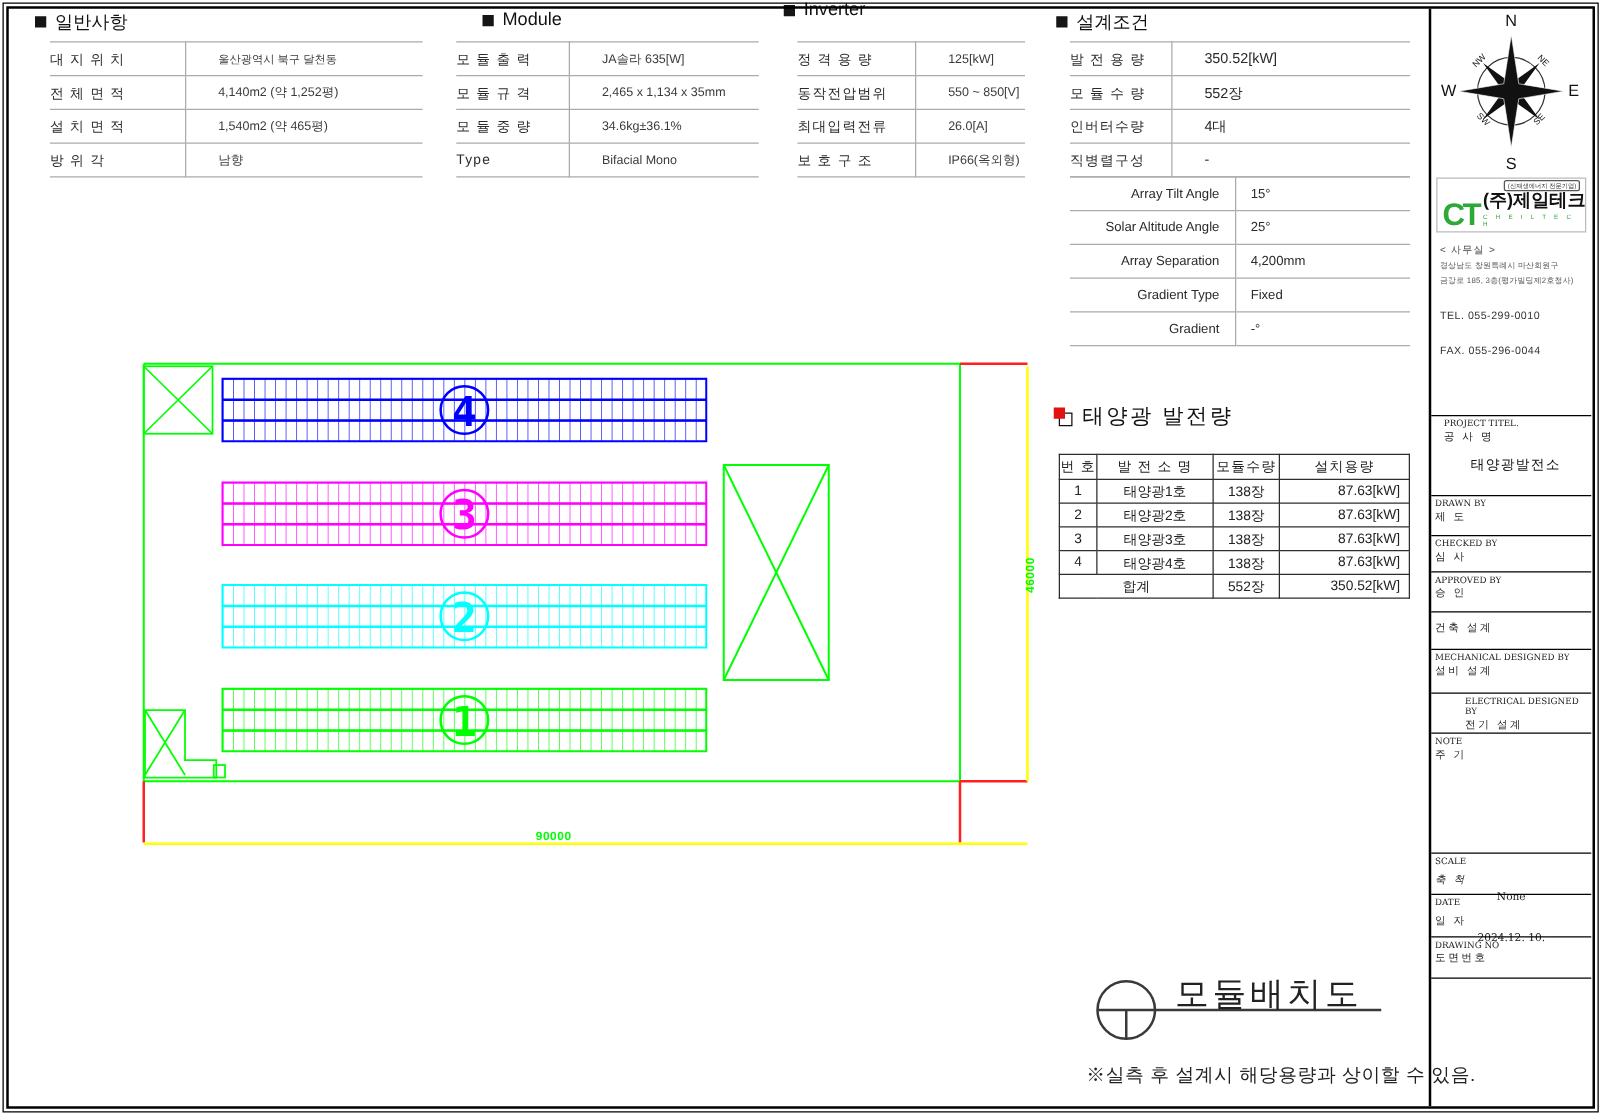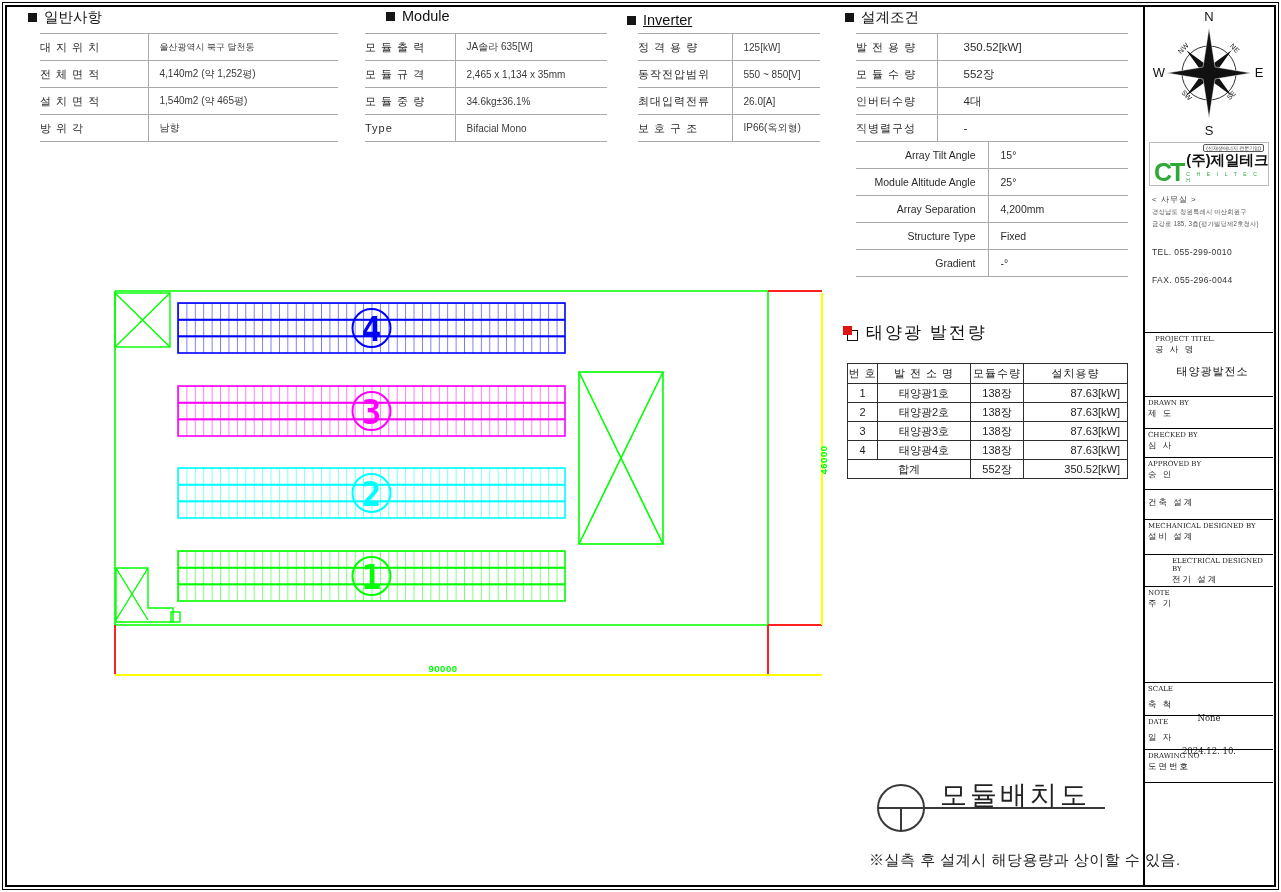--- a/index.html
+++ b/index.html
@@ -10,21 +10,21 @@
   .tb-divider{position:absolute;left:1143px;top:7px;bottom:7px;width:2px;background:#000;z-index:40;}
 
   
   .spec-header{position:absolute;display:flex;align-items:center;gap:7px;font-size:14.5px;color:#111;}
   .bullet{width:9px;height:9px;background:#151515;flex:0 0 auto;}
 
   
   table{border-collapse:collapse;position:absolute;table-layout:fixed;}
   .spec-table td{border-top:1px solid #aaa;border-bottom:1px solid #aaa;height:26px;padding:0;}
   .spec-table td.lab{border-right:1px solid #aaa;text-align:left;font-size:11px;letter-spacing:1px;color:#2b2b2b;}
-  .spec-table td.val{padding-left:11px;font-size:10px;color:#3a3a3a;}
+  .spec-table td.val{padding-left:26px;font-size:10px;color:#3a3a3a;}
   .spec-table td.vald{padding-left:26px;font-size:11.5px;color:#2b2b2b;}
   .spec-table td.lab2{border-right:1px solid #aaa;text-align:right;padding-right:12px;font-size:10.5px;color:#2b2b2b;}
   .spec-table td.val2{padding-left:12px;font-size:10.5px;color:#2b2b2b;}
 
   
   .gen-title{position:absolute;left:843px;top:321px;display:flex;align-items:center;gap:9px;
     font-size:17px;letter-spacing:2px;color:#111;}
   .gen-icon{position:relative;width:14px;height:14px;flex:0 0 auto;}
   .gen-icon .sq-red{position:absolute;left:0;top:0;width:9px;height:9px;background:#e31212;}
   .gen-icon .sq-blk{position:absolute;left:4px;top:4px;width:9px;height:9px;border:1px solid #111;background:#fff;}
@@ -122,21 +122,21 @@
           <td class="lab">모 듈 중 량</td>
           <td class="val">34.6kg±36.1%</td>
         </tr>
     <tr>
           <td class="lab">Type</td>
           <td class="val">Bifacial Mono</td>
         </tr>
   </tbody>
     </table>
 
-  <div class="spec-header" style="left:627px;top:12px;text-decoration:underline;">
+  <div class="spec-header" style="left:627px;top:0;">
     <span class="bullet"></span>
     <span>Inverter</span>
   </div>
   <table class="spec-table" style="left:638px;top:33px;width:182px;">
     <colgroup>
         <col style="width:94px">
         <col>
       </colgroup>
     <tbody>
         <tr>
@@ -190,29 +190,29 @@
     <colgroup>
         <col style="width:132px">
         <col>
       </colgroup>
     <tbody>
         <tr>
           <td class="lab2">Array Tilt Angle</td>
           <td class="val2">15°</td>
         </tr>
     <tr>
-          <td class="lab2">Module Altitude Angle</td>
+          <td class="lab2">Solar Altitude Angle</td>
           <td class="val2">25°</td>
         </tr>
     <tr>
           <td class="lab2">Array Separation</td>
           <td class="val2">4,200mm</td>
         </tr>
     <tr>
-          <td class="lab2">Structure Type</td>
+          <td class="lab2">Gradient Type</td>
           <td class="val2">Fixed</td>
         </tr>
     <tr>
           <td class="lab2">Gradient</td>
           <td class="val2">-°</td>
         </tr>
   </tbody>
     </table>
 
   <div class="gen-title">
@@ -408,21 +408,21 @@
       <div class="tb-sec" style="height:32px;padding-left:27px;">
         <div class="tb-en">ELECTRICAL DESIGNED BY</div>
         <div class="tb-kr">전기 설계</div>
       </div>
       <div class="tb-sec" style="height:96px;">
         <div class="tb-en">NOTE</div>
         <div class="tb-kr">주  기</div>
       </div>
       <div class="tb-sec" style="height:33px;">
         <div class="tb-en">SCALE</div>
-        <div class="tb-kr" style="display:inline-block;">축  척</div>
+        <div class="tb-kr" style="display:inline-block;font-style:italic;">축  척</div>
         <div class="tb-val-sm">None</div>
       </div>
       <div class="tb-sec" style="height:34px;">
         <div class="tb-en">DATE</div>
         <div class="tb-kr" style="display:inline-block;">일  자</div>
         <div class="tb-val-sm">2024.12. 10.</div>
       </div>
       <div class="tb-sec" style="height:33px;">
         <div class="tb-en">DRAWING NO</div>
         <div class="tb-kr">도면번호</div>

